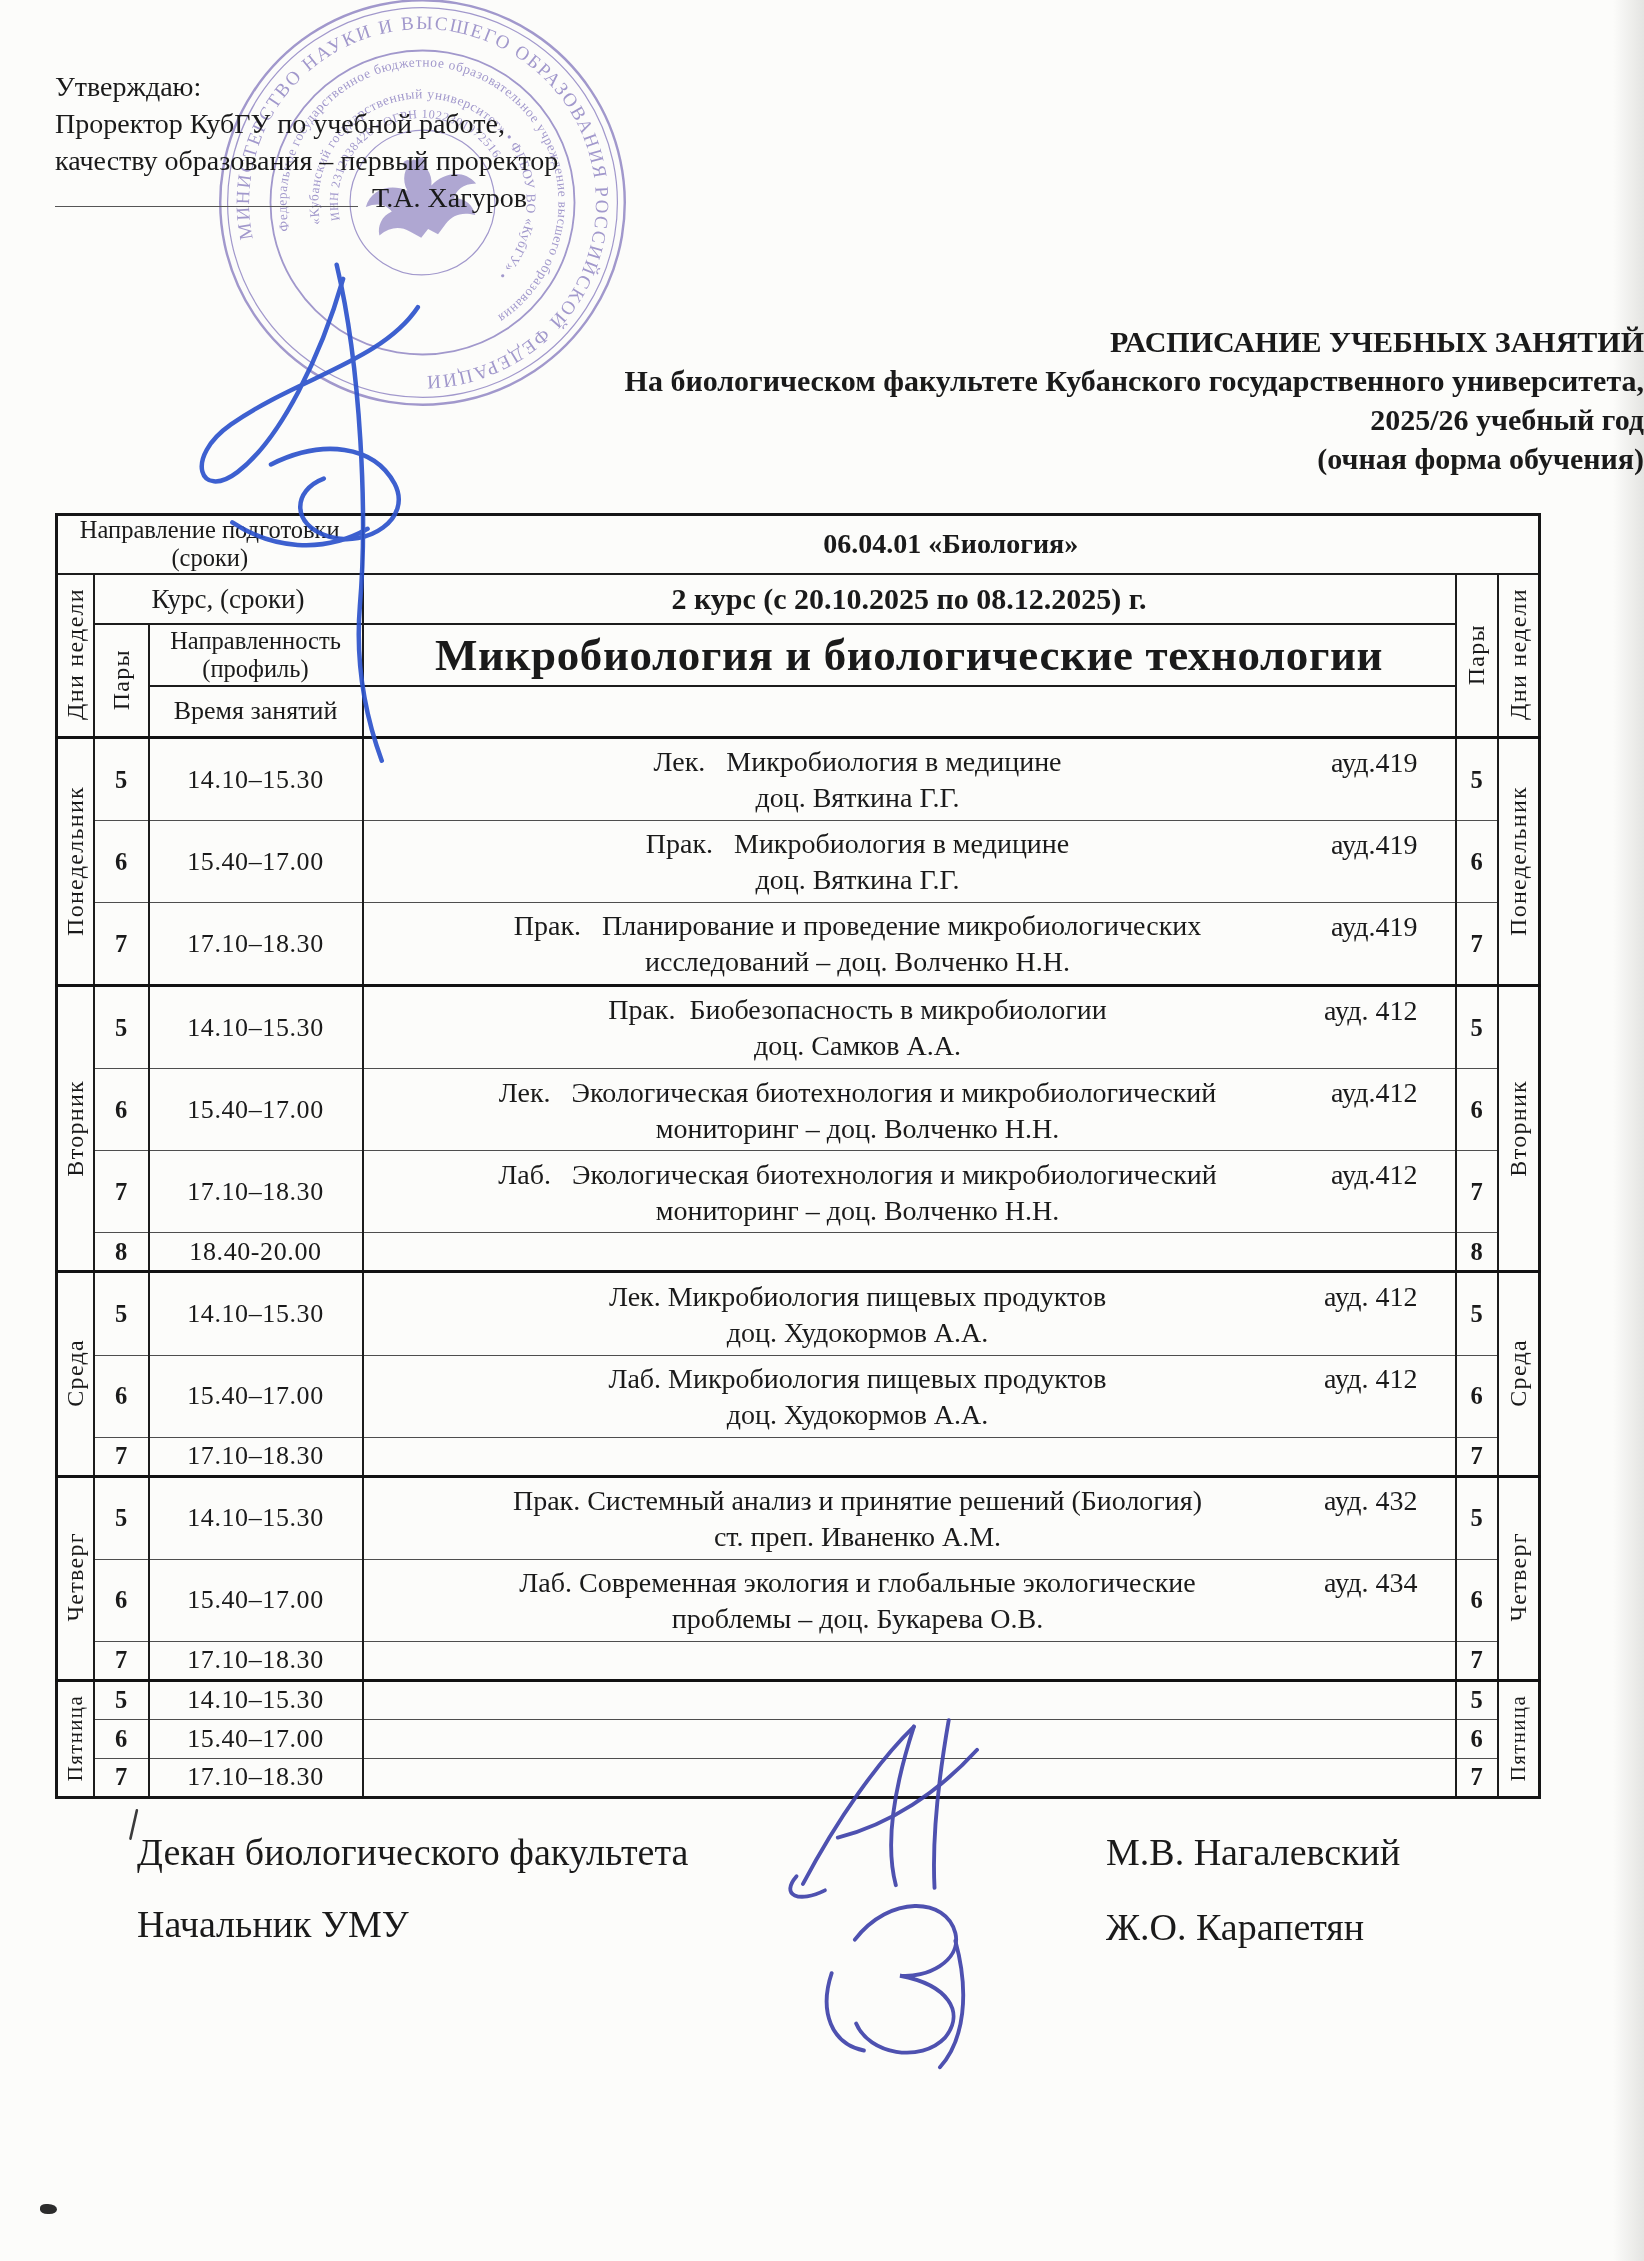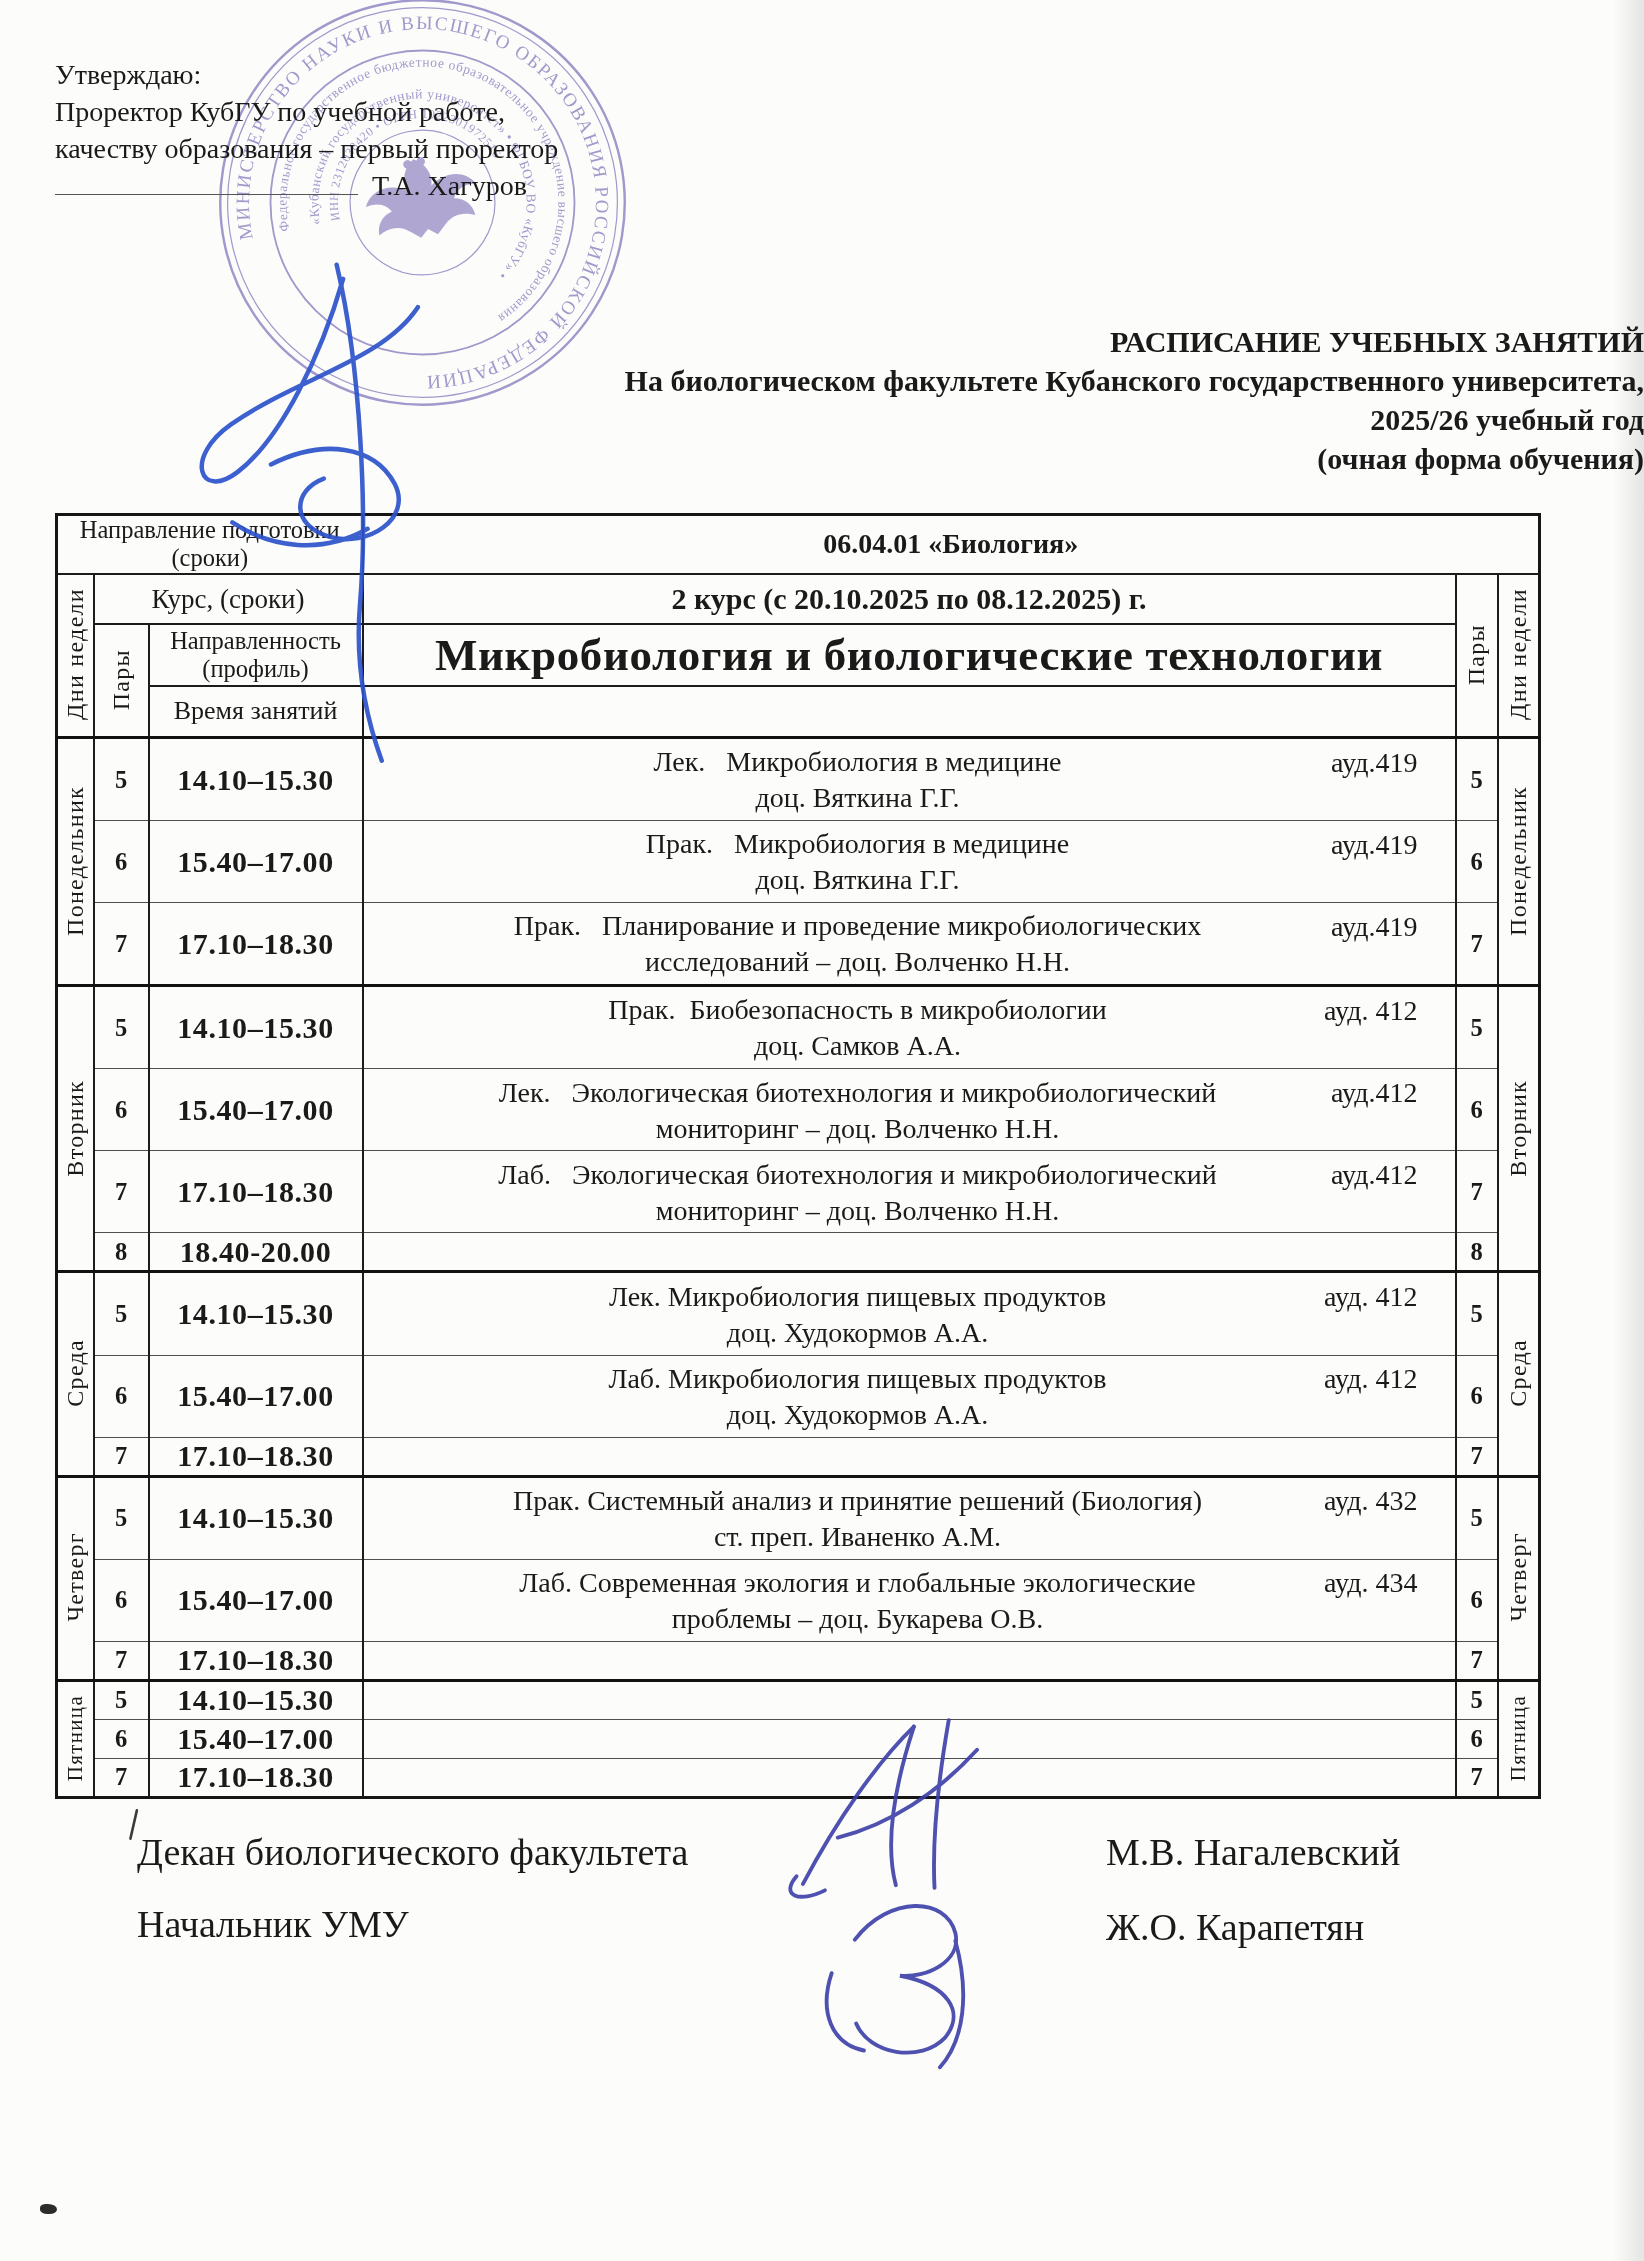--- a/index.html
+++ b/index.html
@@ -2,21 +2,21 @@
 <html style="font-size:10.3px"><head>
 <meta charset="utf-8">
 <style>
   html,body{margin:0;padding:0;background:#9a9a9a;}
   .page{
     position:relative; width:1644px; height:2261px; overflow:hidden;
     background:#fcfcfa; color:#1a1a1a;
     font-family:"Liberation Serif","DejaVu Serif",serif;
   }
   
-  .approval{position:absolute; left:55px; top:56px; font-size:28px; line-height:37px; z-index:3;}
+  .approval{position:absolute; left:55px; top:68px; font-size:28px; line-height:37px; z-index:3;}
   .approval .row{white-space:nowrap;}
   .blank{display:inline-block; border-bottom:1.9px solid #555; height:26px; vertical-align:baseline;}
   
   .stamp{position:absolute; left:208px; top:-11.6px; width:429px; height:429px; opacity:.62; z-index:1; transform:rotate(-12deg);}
   
   .ink{position:absolute; z-index:4;}
   
   .titleblock{position:absolute; left:0; top:322px; width:1644px; text-align:right; font-weight:bold; z-index:2;}
   .titleblock .t{font-size:30px; line-height:39px;}
   
@@ -32,21 +32,21 @@
   }
   tr.day-start td{border-top:3.2px solid #121212;}
   tr.cont td{border-top:1.3px solid #4e4e4e;}
   tr.h1{height:59px;} tr.h2{height:50px;} tr.h3{height:62px;} tr.h4{height:52px;margin-top:17px;}
   tr.r-tall{height:77px;} tr.r-short{height:39px;}
   .hlabel{font-size:24.5px; line-height:28px;}
   .hbold{font-size:28px; font-weight:bold;}
   .profile-big{font-size:45px; font-weight:bold; letter-spacing:0.6px;}
   .vt{writing-mode:vertical-rl; transform:rotate(180deg); font-size:24px; letter-spacing:1.3px; display:inline-block;}
   .pairnum{font-size:24.5px; font-weight:bold;}
-  .timecell{font-size:30px; font-weight:bold; letter-spacing:0.6px;}
+  .timecell{font-size:26px; font-weight:normal; letter-spacing:0.6px;}
   td.lesson{position:relative;}
   .lessonmain{padding:5.2px 155px 3.9px 52px; font-size:28px; line-height:36px;}
   .room{position:absolute; right:37px; top:7.7px; font-size:28px;}
   
   .sigrow{position:absolute; font-size:38px; z-index:2; white-space:nowrap;}
   
   .scan-edge{position:absolute; right:0; top:0; width:31px; height:100%; background:linear-gradient(to right,rgba(0,0,0,0),rgba(120,120,115,.18)); z-index:0;}
   .speck{position:absolute; left:40px; top:2204px; width:17px; height:10.3px; background:#2c2c2c; border-radius:40% 60% 50% 50%; z-index:1;}
 </style>
 </head>

